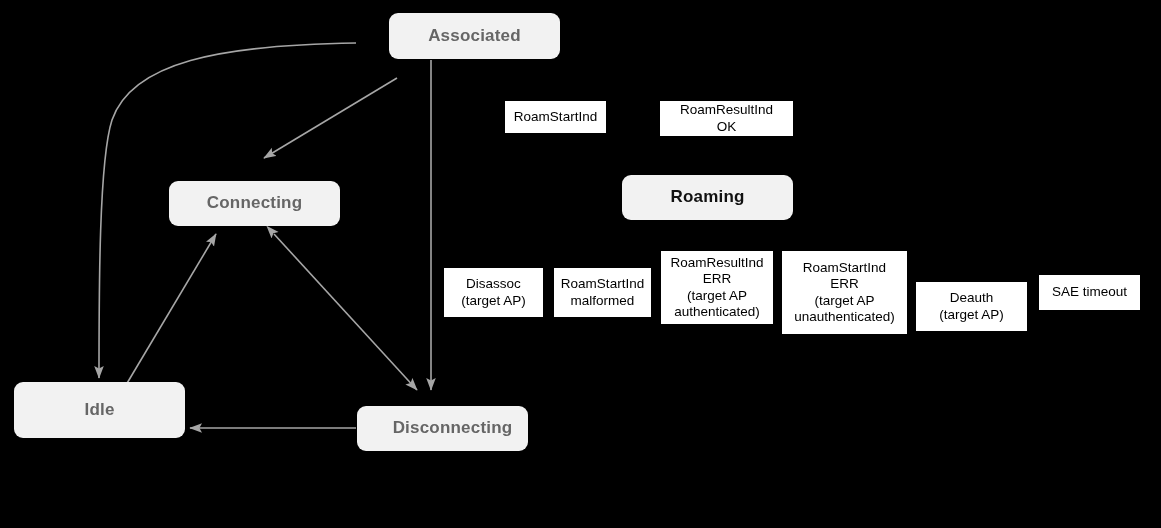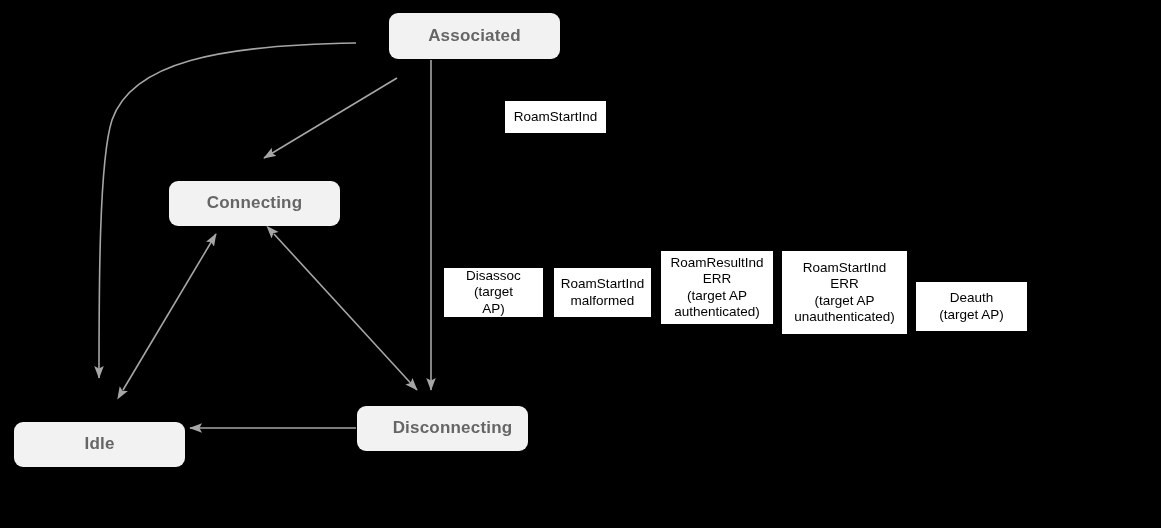--- a/index.html
+++ b/index.html
@@ -50,21 +50,21 @@
     box-sizing: border-box;
     background: #ffffff;
     color: #000000;
     font-size: 13.5px;
     line-height: 16.5px;
     display: flex;
     align-items: center;
     justify-content: center;
     text-align: center;
     white-space: pre-line;
-    padding: 2px 20px;
+    padding: 2px 12px;
   }
 </style>
 </head>
 <body>
 
 <div id="canvas">
 
   <svg id="edges" viewBox="0 0 1161 528" width="1161" height="528" xmlns="http://www.w3.org/2000/svg">
     <defs>
       <marker id="arrowEnd" markerWidth="9" markerHeight="9" refX="7.5" refY="3" orient="auto" markerUnits="strokeWidth">
@@ -89,33 +89,39 @@
   </svg>
 
   <div class="state-node" style="left:357px; top:13px; width:171px; height:46px;margin-left:32px;">
     <span>Associated</span>
   </div>
 
   <div class="state-node" style="left:169px; top:181px; width:171px; height:45px;">
     <span>Connecting</span>
   </div>
 
+  <div class="state-node accent" style="left:622px; top:175px; width:171px; height:45px;">
+    <span>Roaming</span>
+  </div>
 
-  <div class="state-node" style="left:14px; top:422px; width:171px; height:45px;align-items:center;">
+  <div class="state-node" style="left:14px; top:382px; width:171px; height:56px;align-items:center;">
     <span>Idle</span>
   </div>
 
   <div class="state-node" style="left:357px; top:406px; width:171px; height:45px;padding-left:20px;">
     <span>Disconnecting</span>
   </div>
 
   <div class="label-box" style="left:505px; top:101px; width:101px; height:32px;">
     <span>RoamStartInd</span>
   </div>
 
+  <div class="label-box" style="left:660px; top:101px; width:133px; height:35px;">
+    <span>RoamResultInd OK</span>
+  </div>
 
   <div class="label-box" style="left:444px; top:268px; width:99px; height:49px;text-align:center;">
     <span>Disassoc
 (target AP)</span>
   </div>
 
   <div class="label-box" style="left:554px; top:268px; width:97px; height:49px;">
     <span>RoamStartInd
 malformed</span>
   </div>
@@ -132,14 +138,17 @@
 ERR
 (target AP
 unauthenticated)</span>
   </div>
 
   <div class="label-box" style="left:916px; top:268px; width:111px; height:49px;margin-top:14px;">
     <span>Deauth
 (target AP)</span>
   </div>
 
+  <div class="label-box" style="left:1039px; top:275px; width:101px; height:35px;">
+    <span>SAE timeout</span>
+  </div>
 
 </div>
 
 </body></html>

